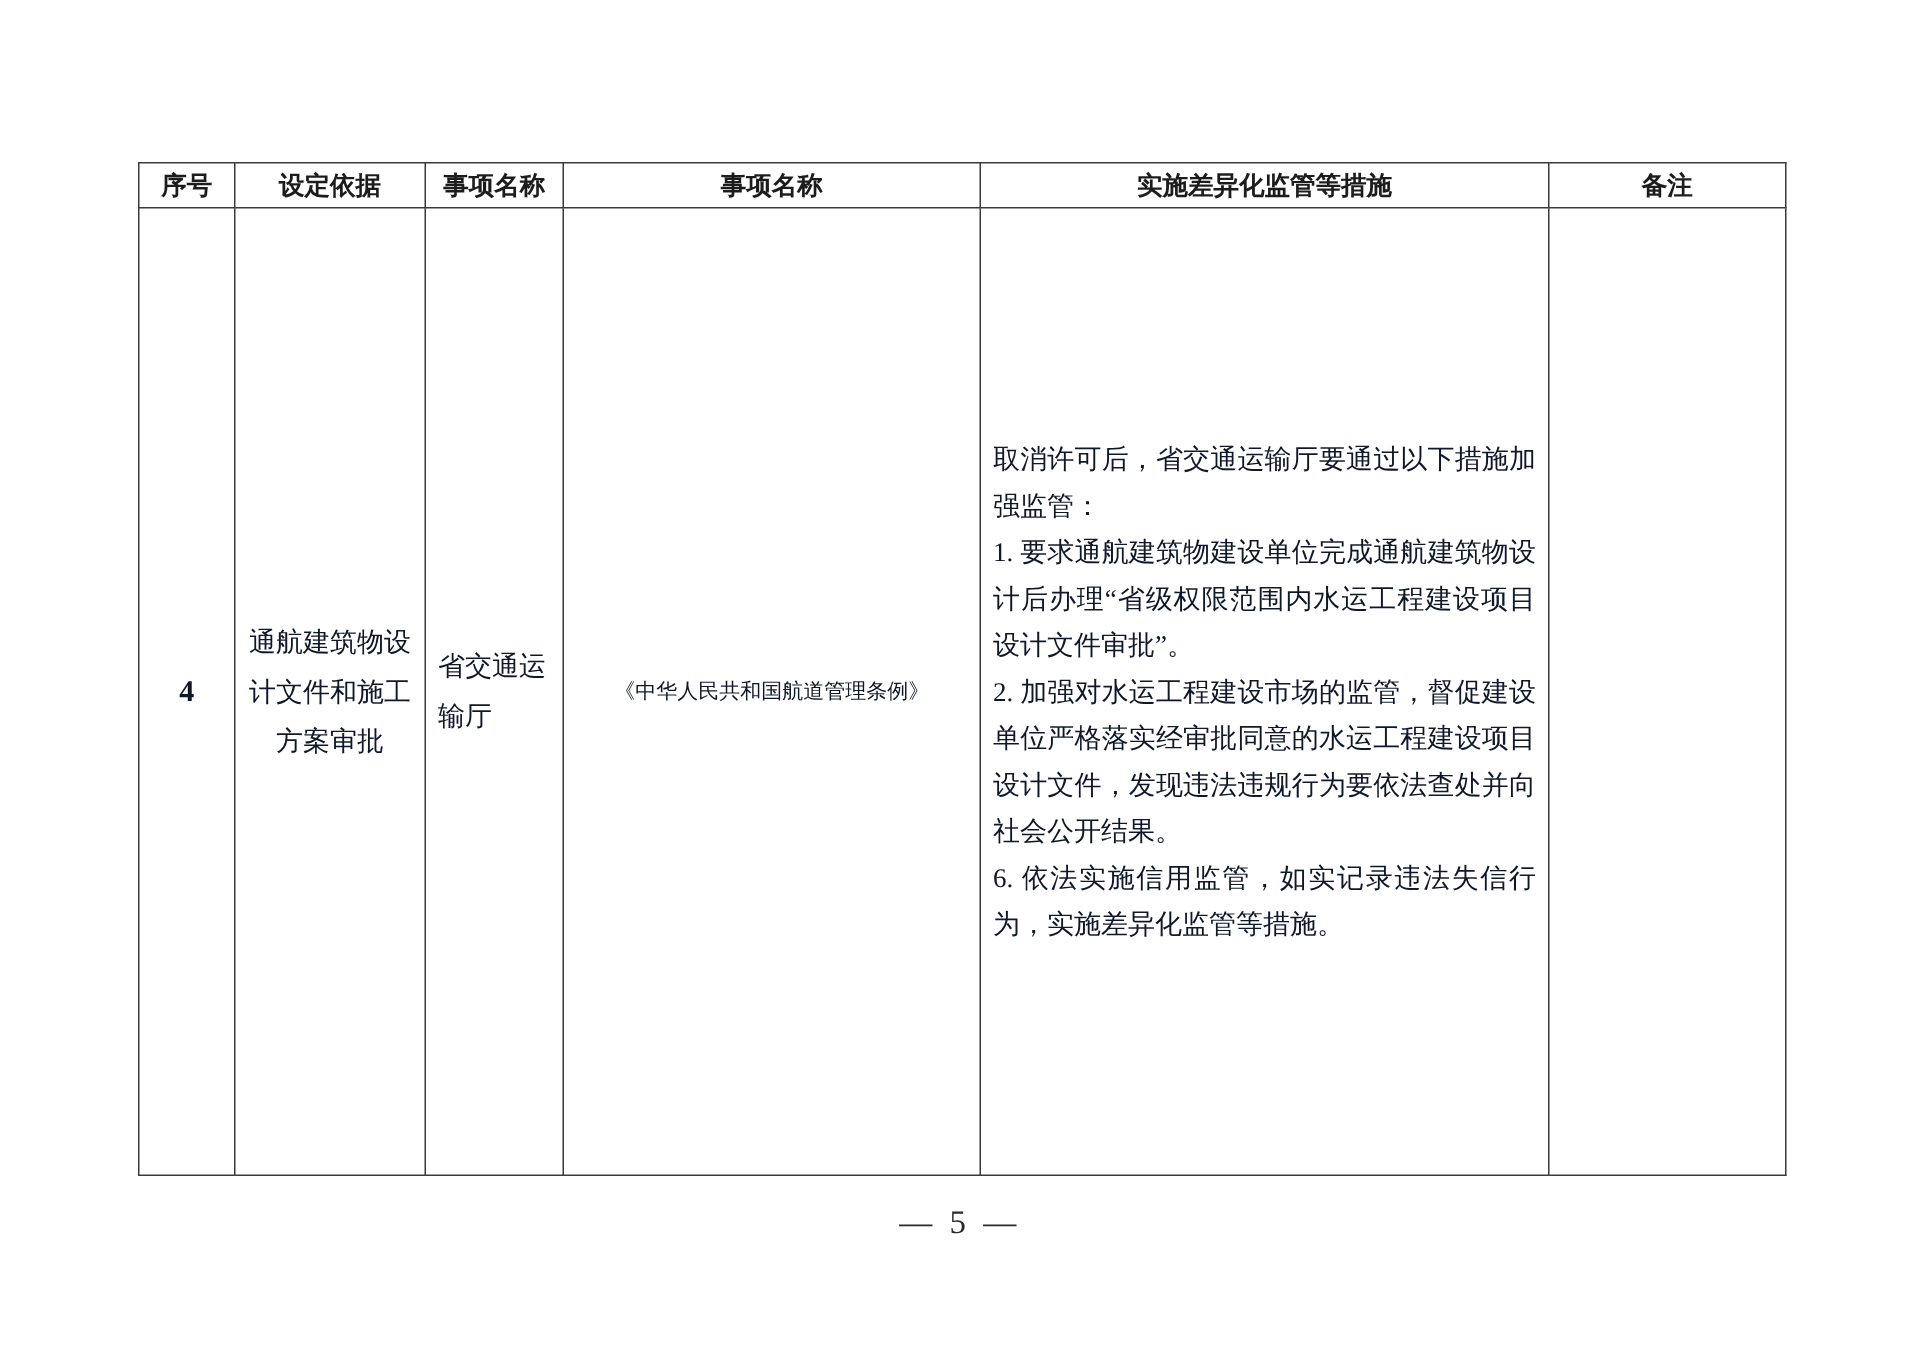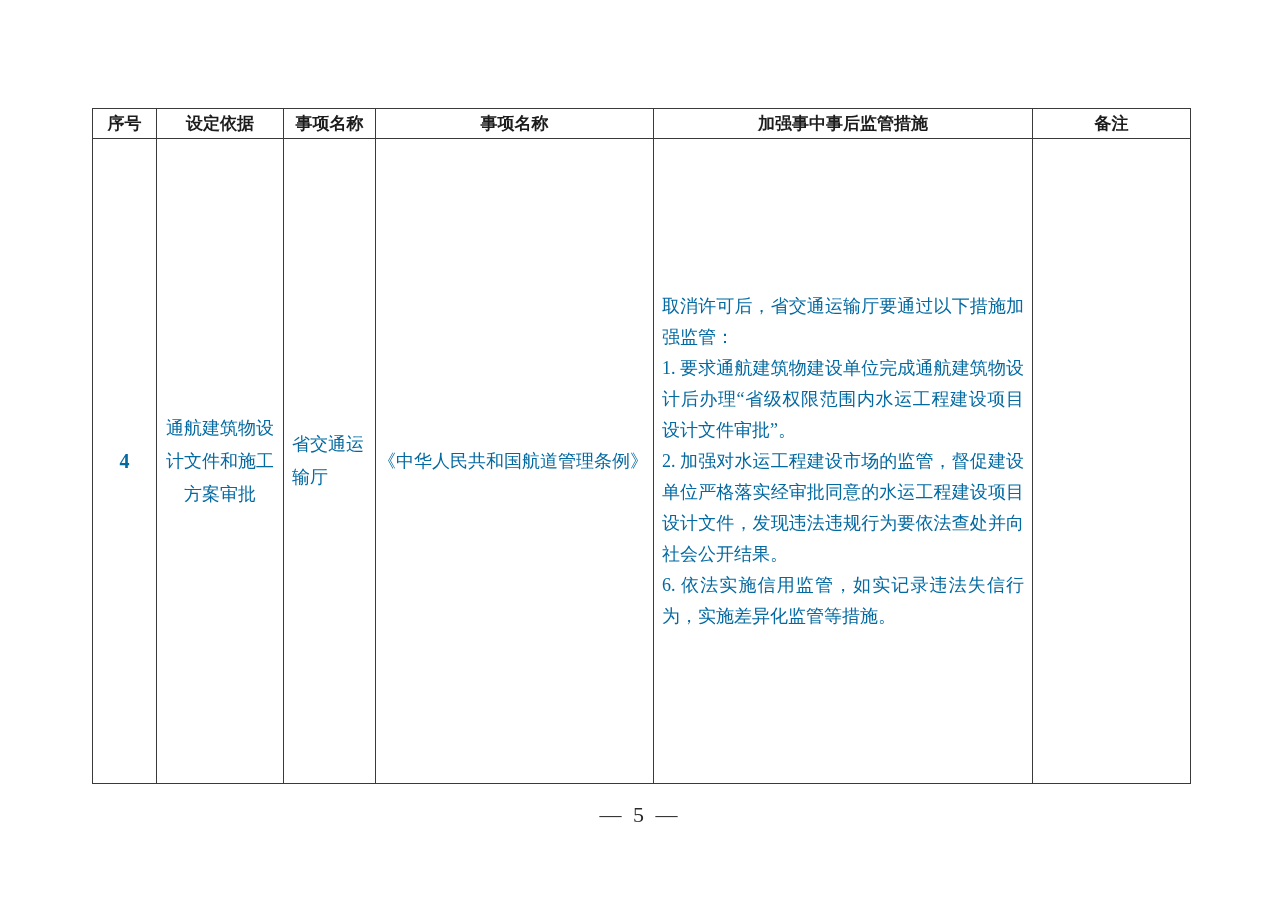--- a/index.html
+++ b/index.html
@@ -35,41 +35,42 @@
     font-family: "Liberation Sans", "DejaVu Sans", sans-serif;
     font-weight: bold;
     font-size: 17px;
     text-align: center;
     vertical-align: middle;
     color: #1c1c1c;
   }
   .doc-table tbody td {
     height: 642px;
     vertical-align: middle;
-    color: #0369a1;
+    color: #0f172a;
   }
   .cell-index {
     text-align: center;
     font-weight: bold;
     font-size: 20px;
   }
   .cell-item {
     padding: 0 6px;
     font-size: 18px;
     line-height: 33px;
     text-align: center;
   }
   .cell-dept {
     padding: 0 8px;
     font-size: 18px;
     line-height: 33px;
     text-align: left;
   }
   .cell-basis {
-    font-size: 18px;
+    text-align: center;
+    font-size: 14px;
     padding: 0 2px;
     white-space: nowrap;
   }
   .cell-measures {
     padding: 0 8px;
     font-size: 18px;
     line-height: 31px;
     text-align: justify;
   }
   .cell-measures p {
@@ -103,21 +104,21 @@
       <col style="width:278px">
       <col style="width:379px">
       <col style="width:158px">
     </colgroup>
     <thead>
       <tr>
         <th>序号</th>
         <th>设定依据</th>
         <th>事项名称</th>
         <th>事项名称</th>
-        <th>加强事中事后监管措施</th>
+        <th>实施差异化监管等措施</th>
         <th>备注</th>
       </tr>
     </thead>
     <tbody>
       <tr>
         <td class="cell-index">4</td>
         <td class="cell-item">通航建筑物设计文件和施工方案审批</td>
         <td class="cell-dept">省交通运输厅</td>
         <td class="cell-basis">《中华人民共和国航道管理条例》</td>
         <td class="cell-measures">

